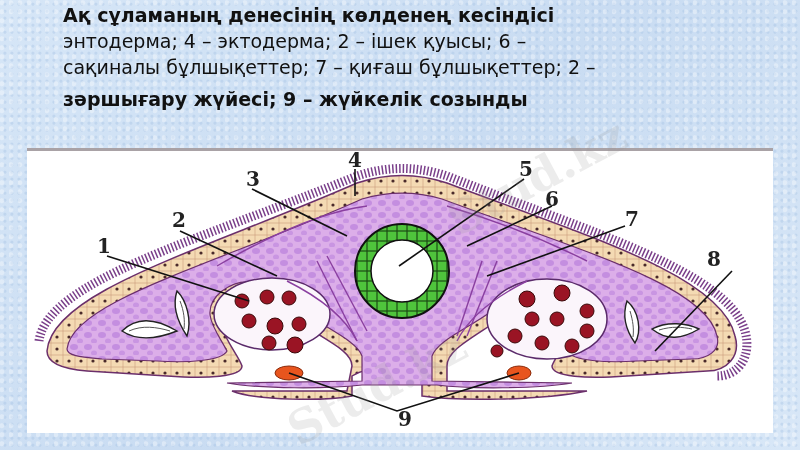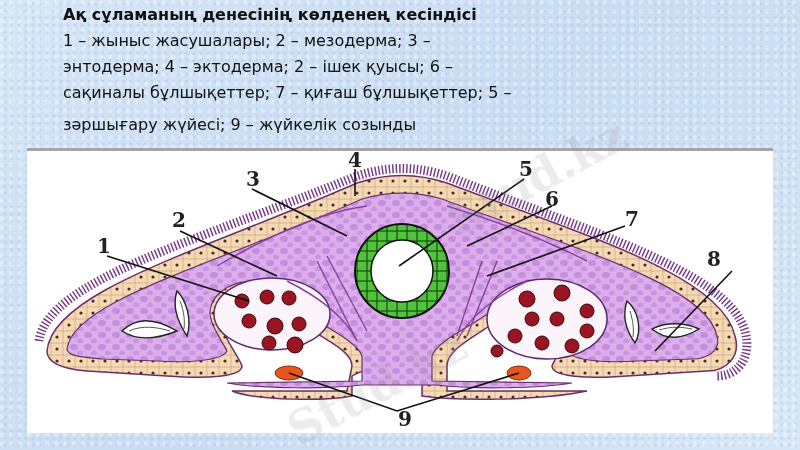--- a/index.html
+++ b/index.html
@@ -6,48 +6,47 @@
   body {
     width:800px; height:450px; overflow:hidden; position:relative;
     background:
       radial-gradient(circle at 20% 30%, rgba(255,255,255,0.35) 0 2px, transparent 3px) 0 0/9px 9px,
       radial-gradient(circle at 70% 60%, rgba(160,190,225,0.35) 0 1px, transparent 2px) 0 0/7px 7px,
       linear-gradient(135deg, #d6e6f7 0%, #c9dcf2 50%, #d8e7f7 100%);
     font-family: "DejaVu Sans", sans-serif;
   }
   .caption {
     position:absolute; left:63px; top:2px; width:720px;
-    color:#111; font-size:16px; line-height:26px;
+    color:#111; font-size:19px; line-height:26px;
   }
   .caption .title { font-weight:bold; display:block; }
   .caption .line { display:block; white-space:nowrap; }
-  .caption .line.last { margin-top:6px; }
+  .caption .line.last { margin-top:6px;font-weight:bold; }
   .panel {
     position:absolute; left:27px; top:148px; width:746px; height:282px;
     background:#ffffff; border-top:3px solid #a9a2a6;
   }
   .panel svg { position:absolute; left:0; top:0; }
   .lbl {
     position:absolute; font-family:"DejaVu Serif", serif; font-weight:bold;
     font-size:20px; color:#222;
   }
   .watermark {
     position:absolute; font-family:"DejaVu Serif", serif; font-weight:bold;
     font-size:46px; color:rgba(150,150,150,0.18); transform:rotate(-28deg);
     pointer-events:none; white-space:nowrap;
   }
 </style>
 </head>
 <body>
 
 <div class="caption">
   <span class="title">Ақ сұламаның денесінің көлденең кесіндісі</span>
-  <span class="line">1 – жыныс жасушалары; 2 – мезодерма; 3 –</span>
   <span class="line">энтодерма; 4 – эктодерма; 2 – ішек қуысы; 6 –</span>
-  <span class="line">сақиналы бұлшықеттер; 7 – қиғаш бұлшықеттер; 5 –</span>
+  <span class="line">сақиналы бұлшықеттер; 7 – қиғаш бұлшықеттер; 2 –</span>
   <span class="line last">зәршығару жүйесі; 9 – жүйкелік созынды</span>
 </div>
 
 <div class="panel">
   <svg width="746" height="282" viewBox="0 0 746 282">
     <defs>
       <pattern id="meso" width="14" height="12" patternUnits="userSpaceOnUse">
         <rect width="14" height="12" fill="#dcaee9"></rect>
         <ellipse cx="5" cy="4" rx="4" ry="3" fill="#c48ee0"></ellipse>
         <ellipse cx="11" cy="10" rx="3" ry="2.5" fill="#c995e2"></ellipse>

